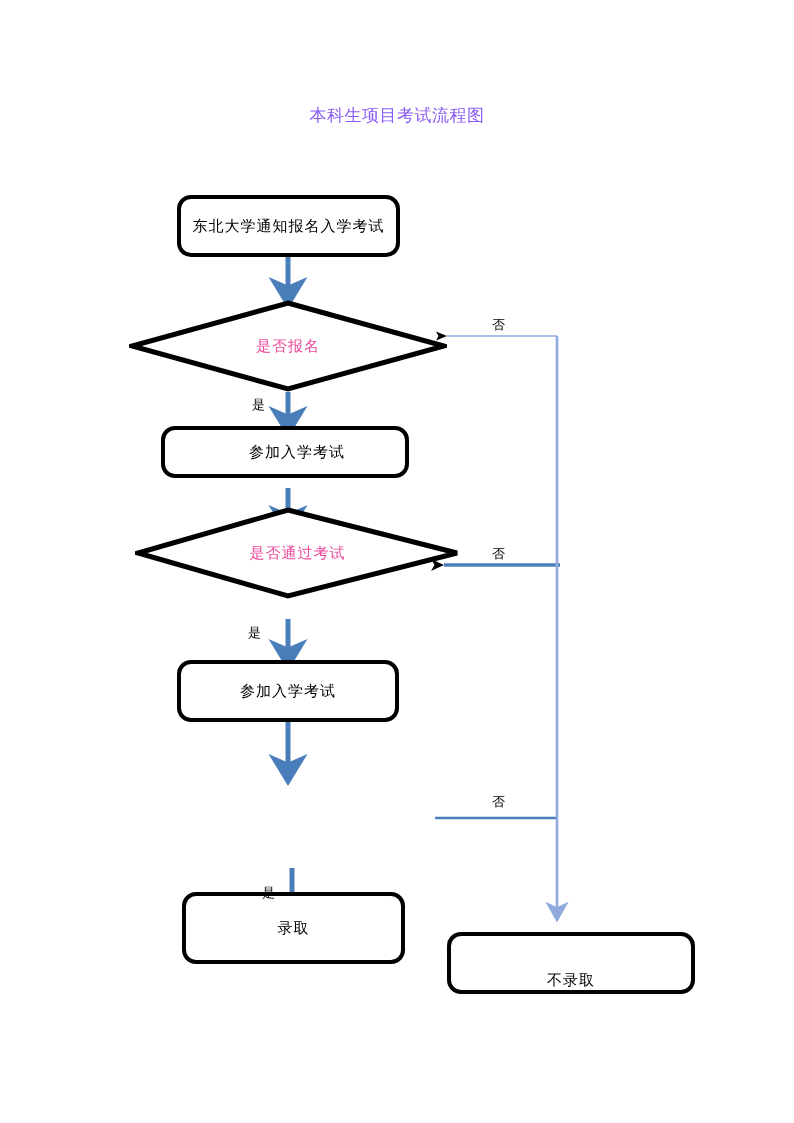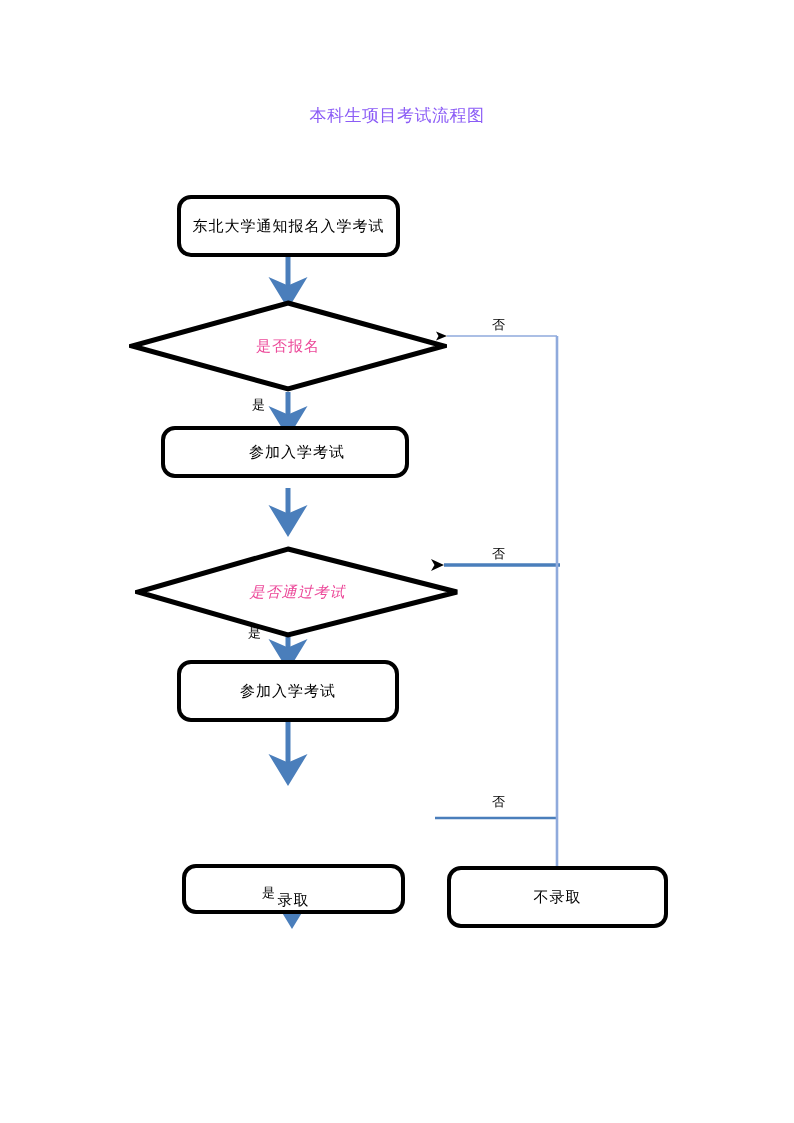--- a/index.html
+++ b/index.html
@@ -155,37 +155,37 @@
     <svg width="318" height="92" viewBox="0 0 318 92" xmlns="http://www.w3.org/2000/svg">
       <polygon points="159,3 315,46 159,89 3,46" fill="#ffffff" stroke="#000000" stroke-width="5" stroke-linejoin="miter"></polygon>
     </svg>
     <div class="dec-label">是否报名</div>
   </div>
 
   <div class="proc-box" style="left:161px; top:426px; width:248px; height:52px;padding-left:24px;">
     <span>参加入学考试</span>
   </div>
 
-  <div class="decision" style="left:135px; top:546px; width:325px; height:92px;font-style:italic;">
+  <div class="decision" style="left:135px; top:507px; width:325px; height:92px;">
     <svg width="325" height="92" viewBox="0 0 325 92" xmlns="http://www.w3.org/2000/svg">
       <polygon points="153,3 322,46 153,89 3,46" fill="#ffffff" stroke="#000000" stroke-width="5" stroke-linejoin="miter"></polygon>
     </svg>
     <div class="dec-label" style="padding-right:18px;">是否通过考试</div>
   </div>
 
   <div class="proc-box" style="left:177px; top:660px; width:222px; height:62px;">
     <span>参加入学考试</span>
   </div>
 
 
-  <div class="proc-box" style="left:182px; top:864px; width:223px; height:50px;align-items:flex-end;">
+  <div class="proc-box" style="left:182px; top:892px; width:223px; height:72px;">
     <span>录取</span>
   </div>
 
-  <div class="proc-box" style="left:447px; top:866px; width:221px; height:62px;">
+  <div class="proc-box" style="left:447px; top:932px; width:248px; height:62px;align-items:flex-end;">
     <span>不录取</span>
   </div>
 
   <div class="edge-label" style="left:492px; top:316px;">否</div>
 
   <div class="edge-label" style="left:252px; top:396px;">是</div>
 
   <div class="edge-label" style="left:492px; top:545px;">否</div>
 
   <div class="edge-label" style="left:248px; top:624px;">是</div>

